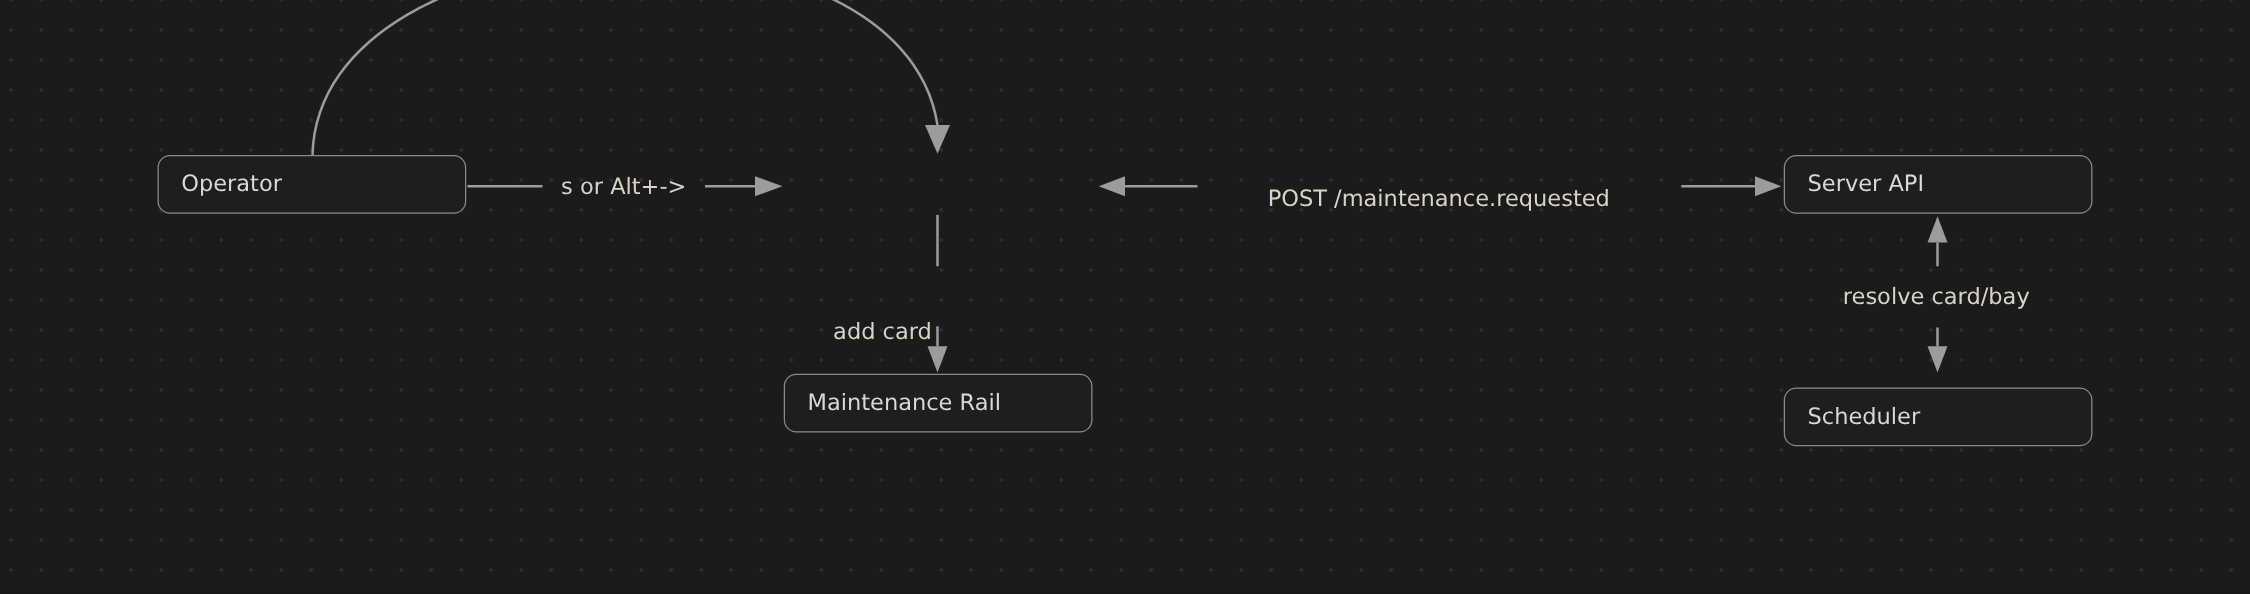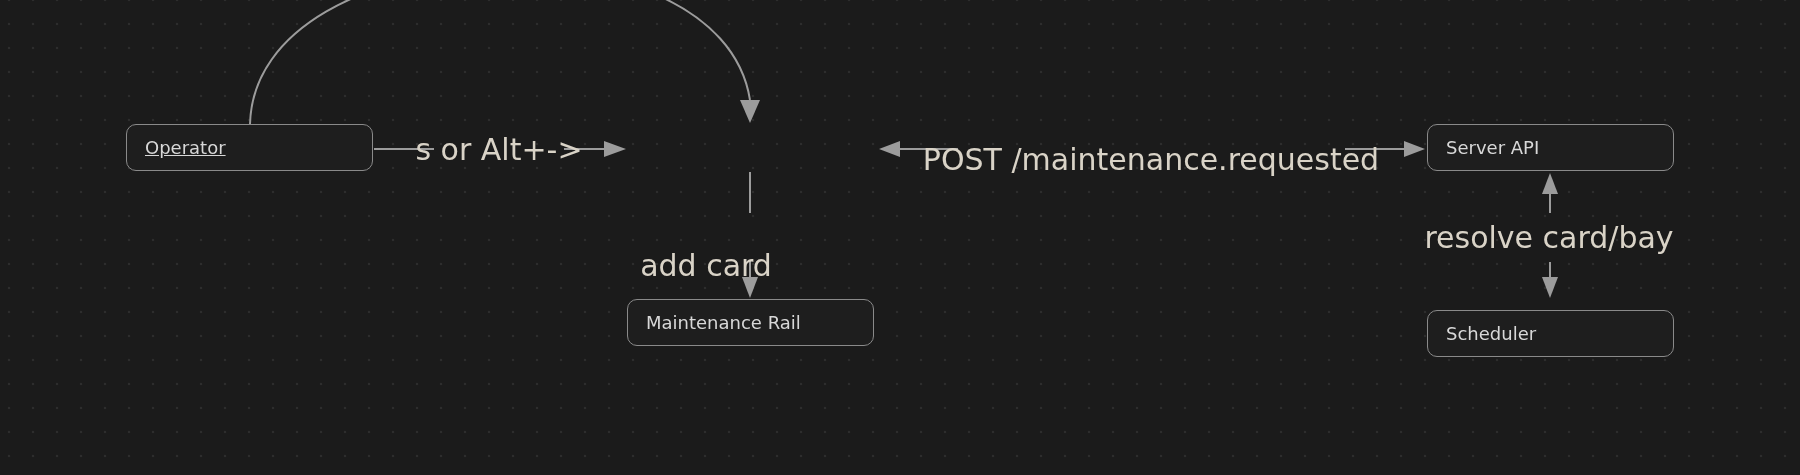--- a/index.html
+++ b/index.html
@@ -42,30 +42,30 @@
     border-radius: 10px;
     background: #1e1e1e;
     display: flex;
     align-items: center;
     padding-left: 18px;
     color: #d8d8d8;
     font-size: 18px;
     line-height: 1;
     white-space: nowrap;
   }
-  .node-operator         { left: 126px; top: 124px; text-decoration: underline; }
+  .node-operator         { left: 126px; top: 124px; }
   .node-ui               { left: 627px; top: 124px; width: 250px; }
   .node-server-api       { left: 1427px; top: 124px; }
   .node-maintenance-rail { left: 627px; top: 299px; }
   .node-scheduler        { left: 1427px; top: 299px; margin-top: 11px; }
   .edge-label {
     position: absolute;
     transform: translate(-50%, -50%);
     color: #d9d3c7;
-    font-size: 30px;
+    font-size: 18px;
     line-height: 1;
     white-space: nowrap;
   }
   .label-s        { left: 499px;  top: 150px; }
   .label-post     { left: 1151px; top: 160px; }
   .label-addcard  { left: 706px;  top: 238px; margin-top: 28px; }
   .label-resolve  { left: 1549px; top: 238px; }
 </style>
 </head>
 <body>

